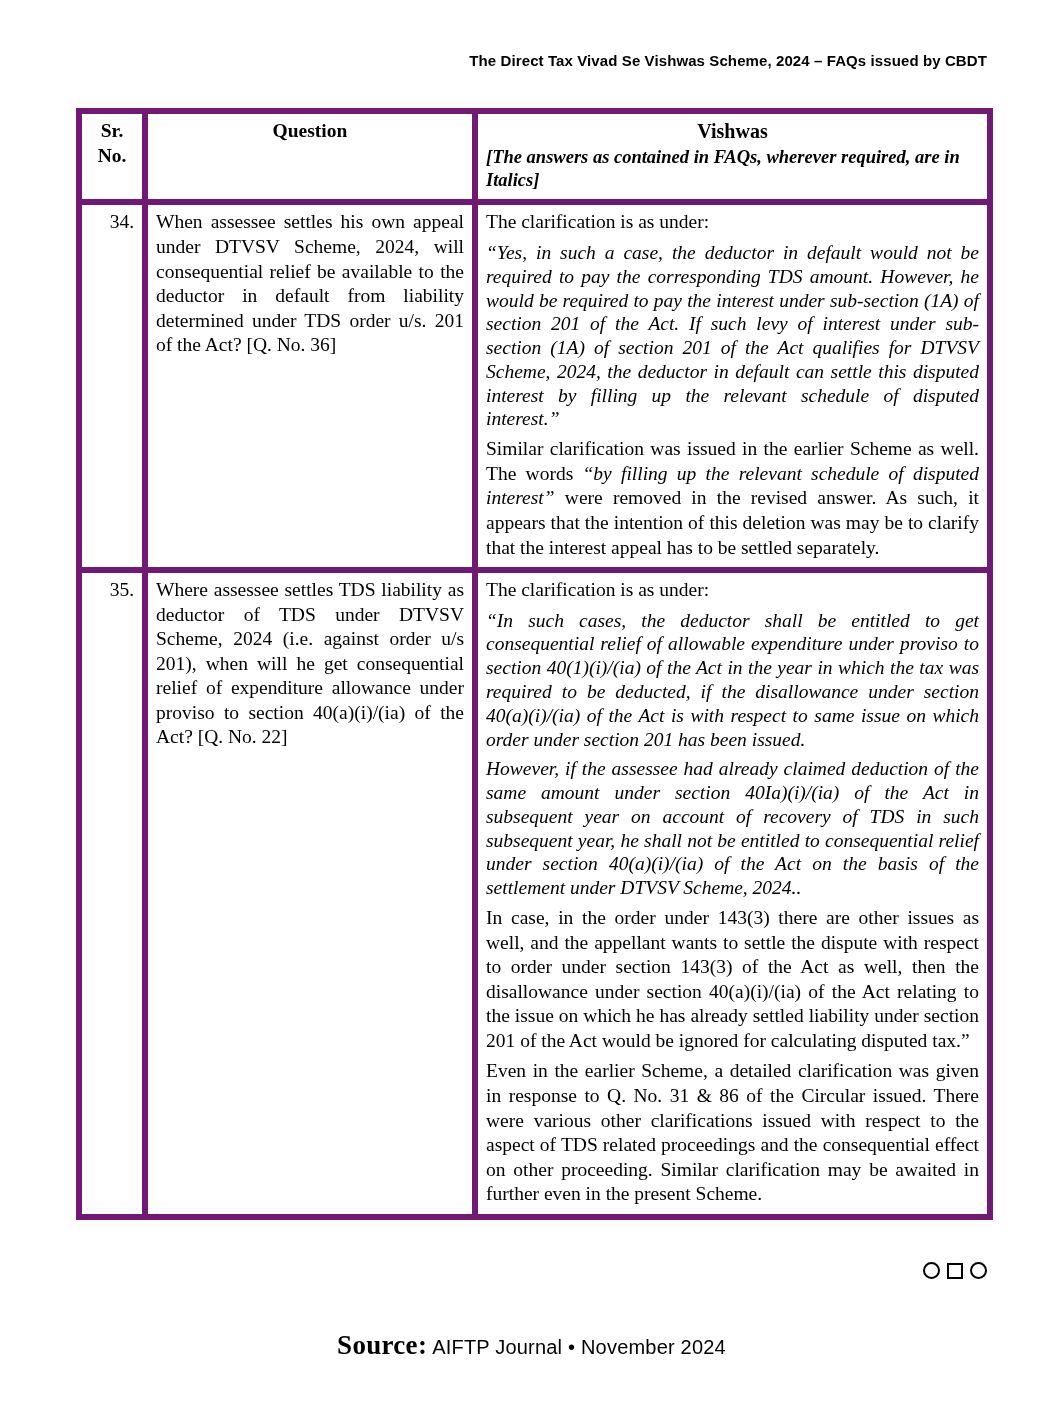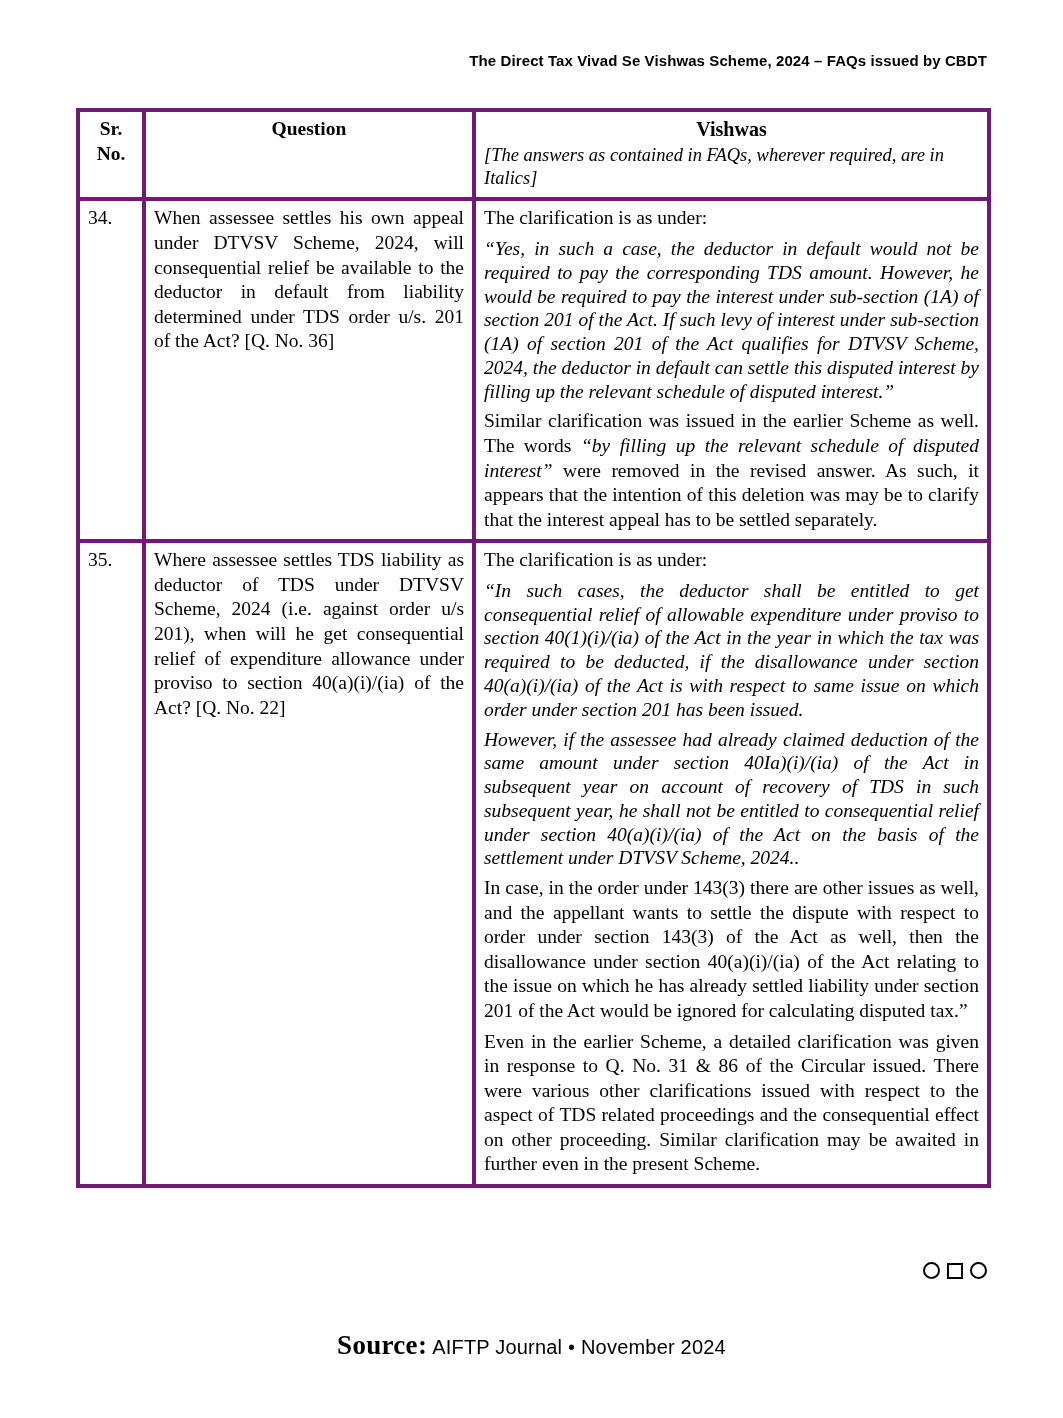--- a/index.html
+++ b/index.html
@@ -35,21 +35,21 @@
   }
   table.faq {
     position: absolute;
     top: 108px;
     left: 76px;
     width: 911px;
     border-collapse: collapse;
     table-layout: fixed;
   }
   table.faq td, table.faq th {
-    border: 4px solid #701a75;
+    border: 6px solid #701a75;
     vertical-align: top;
     padding: 5px 8px 7px 8px;
     font-size: 19.5px;
     line-height: 1.26;
     margin-left: 30px;
   }
   col.c-sr { width: 66px; }
   col.c-q  { width: 330px; }
   col.c-r  { width: 515px; }
 
@@ -65,28 +65,28 @@
   }
   .head-remarks-title {
     text-align: center;
     font-weight: bold;
     font-size: 20px;
     display: block;
     margin-bottom: 2px;
   }
   .head-remarks-note {
     font-style: italic;
-    font-weight: normal;
+    font-weight: bold;
     font-size: 18.5px;
     line-height: 1.25;
     display: block;
     text-align: left;
   }
   td.sr {
-    text-align: left;
+    text-align: right;
     font-size: 19.5px;
     padding-left: 10px;
     font-family: Liberation Serif, serif;
   }
   td.question {
     text-align: justify;
     text-justify: inter-word;
     hyphens: none;
     font-size: 19.5px;
     line-height: 1.33;

